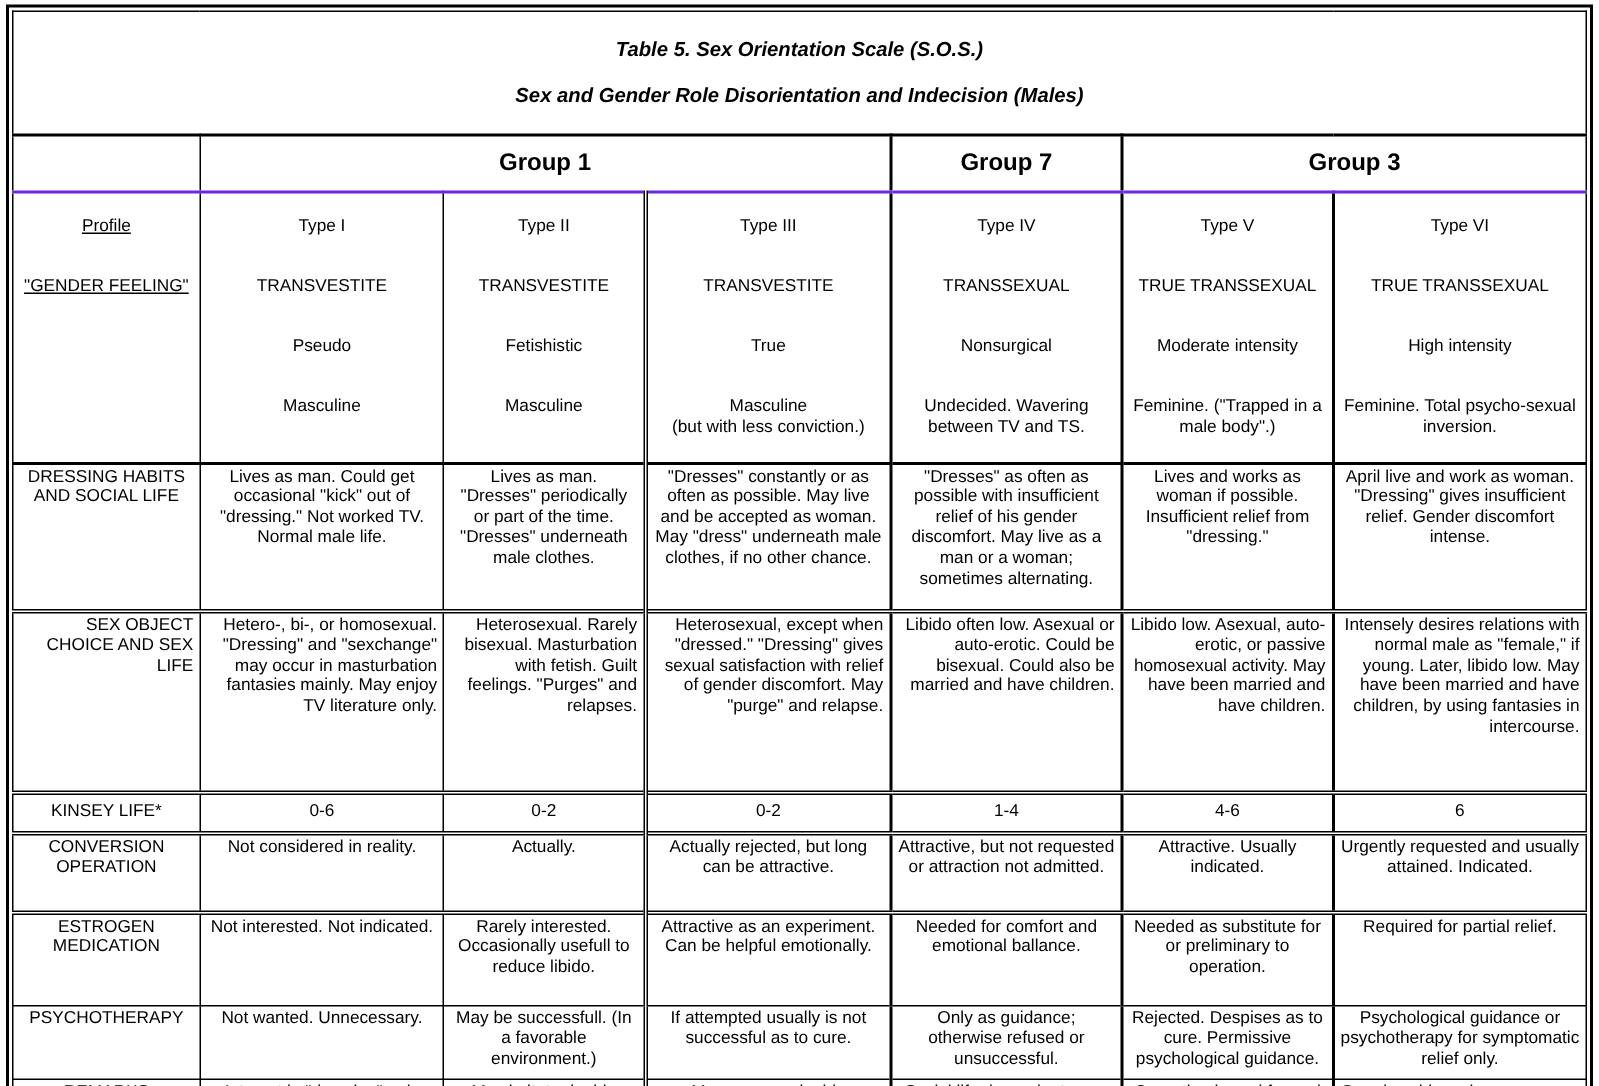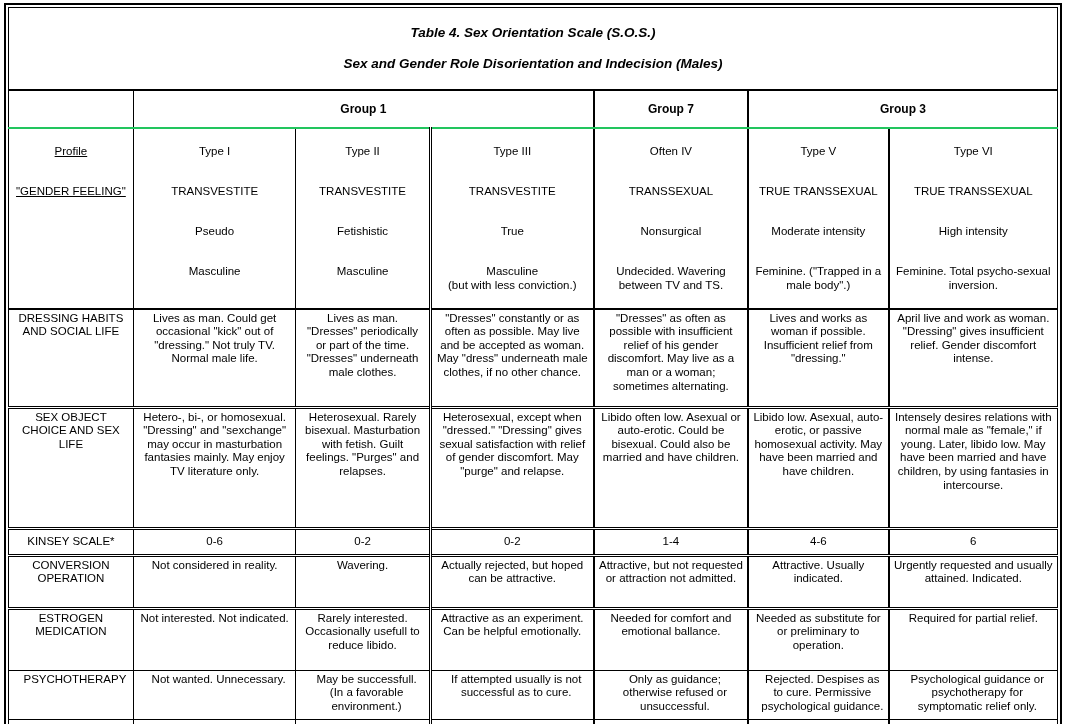--- a/index.html
+++ b/index.html
@@ -36,28 +36,28 @@
   }
   
   tr.cols7 > td:nth-child(4) { border-left: 3px double #000; }
   tr.cols7 > td:nth-child(5),
   tr.cols7 > td:nth-child(6),
   tr.cols7 > td:nth-child(7) { border-left: 2px solid #000; }
   tr.group-row > td:nth-child(3),
   tr.group-row > td:nth-child(4) { border-left: 2px solid #000; }
   
   tr.title-row > td { border-bottom: 2px solid #000; height: 36px; vertical-align: middle; }
-  tr.group-row > td { border-bottom: 2px solid #22c55e; height: 32px; vertical-align: middle; font-weight: bold; font-size: 12px; }
+  tr.group-row > td { border-bottom: 2px solid #6d28d9; height: 32px; vertical-align: middle; font-weight: bold; font-size: 16px; }
   tr.profile-row > td { border-bottom: 2px solid #000; height: 100px; }
   tr.r-dressing > td { height: 92px; margin-left: 36px; }
-  tr.r-sexobj > td { border-top: 3px double #000; height: 114px; }
+  tr.r-sexobj > td { border-top: 3px double #000; height: 114px; text-align: right; }
   tr.r-kinsey > td { border-top: 3px double #000; height: 20px; vertical-align: middle; }
   tr.r-conversion > td { border-top: 3px double #000; height: 46px; }
   tr.r-estrogen > td { border-top: 3px double #000; height: 56px; }
-  tr.r-psycho > td { height: 44px; padding-left: 12px; }
+  tr.r-psycho > td { height: 44px; }
   tr.r-remarks > td { height: 76px; }
   
   .title-line { font-weight: bold; font-style: italic; font-size: 13.5px; line-height: 1.35; }
   
   .pline { margin-bottom: 13px; }
   .pline:last-child { margin-bottom: 0; }
   .profile-label-pad { padding-top: 27px; text-decoration: underline; }
   .plabel { margin-bottom: 13px; }
 </style>
 </head>
@@ -72,21 +72,21 @@
         <col style="width:12.8%">
         <col style="width:15.6%">
         <col style="width:14.7%">
         <col style="width:13.4%">
         <col style="width:16.1%">
       </colgroup>
 
       <tbody>
           <tr class="title-row">
         <td colspan="7">
-          <div class="title-line">Table 4. Sex Orientation Scale (S.O.S.)</div>
+          <div class="title-line">Table 5. Sex Orientation Scale (S.O.S.)</div>
           <div class="title-line">Sex and Gender Role Disorientation and Indecision (Males)</div>
         </td>
       </tr>
 
       <tr class="group-row">
         <td></td>
         <td colspan="3">Group 1</td>
         <td>Group 7</td>
         <td colspan="2">Group 3</td>
       </tr>
@@ -109,74 +109,74 @@
           <div class="pline">Masculine</div>
         </td>
         <td>
           <div class="pline">Type III</div>
           <div class="pline">TRANSVESTITE</div>
           <div class="pline">True</div>
           <div class="pline">Masculine
 (but with less conviction.)</div>
         </td>
         <td>
-          <div class="pline">Often IV</div>
+          <div class="pline">Type IV</div>
           <div class="pline">TRANSSEXUAL</div>
           <div class="pline">Nonsurgical</div>
           <div class="pline">Undecided. Wavering between TV and TS.</div>
         </td>
         <td>
           <div class="pline">Type V</div>
           <div class="pline">TRUE TRANSSEXUAL</div>
           <div class="pline">Moderate intensity</div>
           <div class="pline">Feminine. ("Trapped in a male body".)</div>
         </td>
         <td>
           <div class="pline">Type VI</div>
           <div class="pline">TRUE TRANSSEXUAL</div>
           <div class="pline">High intensity</div>
           <div class="pline">Feminine. Total psycho-sexual inversion.</div>
         </td>
       </tr>
 
       <tr class="r-dressing cols7">
         <td>DRESSING HABITS AND SOCIAL LIFE</td>
-        <td>Lives as man. Could get occasional "kick" out of "dressing." Not truly TV. Normal male life.</td>
+        <td>Lives as man. Could get occasional "kick" out of "dressing." Not worked TV. Normal male life.</td>
         <td>Lives as man. "Dresses" periodically or part of the time. "Dresses" underneath male clothes.</td>
         <td>"Dresses" constantly or as often as possible. May live and be accepted as woman. May "dress" underneath male clothes, if no other chance.</td>
         <td>"Dresses" as often as possible with insufficient relief of his gender discomfort. May live as a man or a woman; sometimes alternating.</td>
         <td>Lives and works as woman if possible. Insufficient relief from "dressing."</td>
         <td>April live and work as woman. "Dressing" gives insufficient relief. Gender discomfort intense.</td>
       </tr>
 
       <tr class="r-sexobj cols7">
         <td>SEX OBJECT CHOICE AND SEX LIFE</td>
         <td>Hetero-, bi-, or homosexual. "Dressing" and "sexchange" may occur in masturbation fantasies mainly. May enjoy TV literature only.</td>
         <td>Heterosexual. Rarely bisexual. Masturbation with fetish. Guilt feelings. "Purges" and relapses.</td>
         <td>Heterosexual, except when "dressed." "Dressing" gives sexual satisfaction with relief of gender discomfort. May "purge" and relapse.</td>
         <td>Libido often low. Asexual or auto-erotic. Could be bisexual. Could also be married and have children.</td>
         <td>Libido low. Asexual, auto-erotic, or passive homosexual activity. May have been married and have children.</td>
         <td>Intensely desires relations with normal male as "female," if young. Later, libido low. May have been married and have children, by using fantasies in intercourse.</td>
       </tr>
 
       <tr class="r-kinsey cols7">
-        <td>KINSEY SCALE*</td>
+        <td>KINSEY LIFE*</td>
         <td>0-6</td>
         <td>0-2</td>
         <td>0-2</td>
         <td>1-4</td>
         <td>4-6</td>
         <td>6</td>
       </tr>
 
       <tr class="r-conversion cols7">
         <td>CONVERSION OPERATION</td>
         <td>Not considered in reality.</td>
-        <td>Wavering.</td>
-        <td>Actually rejected, but hoped can be attractive.</td>
+        <td>Actually.</td>
+        <td>Actually rejected, but long can be attractive.</td>
         <td>Attractive, but not requested or attraction not admitted.</td>
         <td>Attractive. Usually indicated.</td>
         <td>Urgently requested and usually attained. Indicated.</td>
       </tr>
 
       <tr class="r-estrogen cols7">
         <td>ESTROGEN MEDICATION</td>
         <td>Not interested. Not indicated.</td>
         <td>Rarely interested. Occasionally usefull to reduce libido.</td>
         <td>Attractive as an experiment. Can be helpful emotionally.</td>

